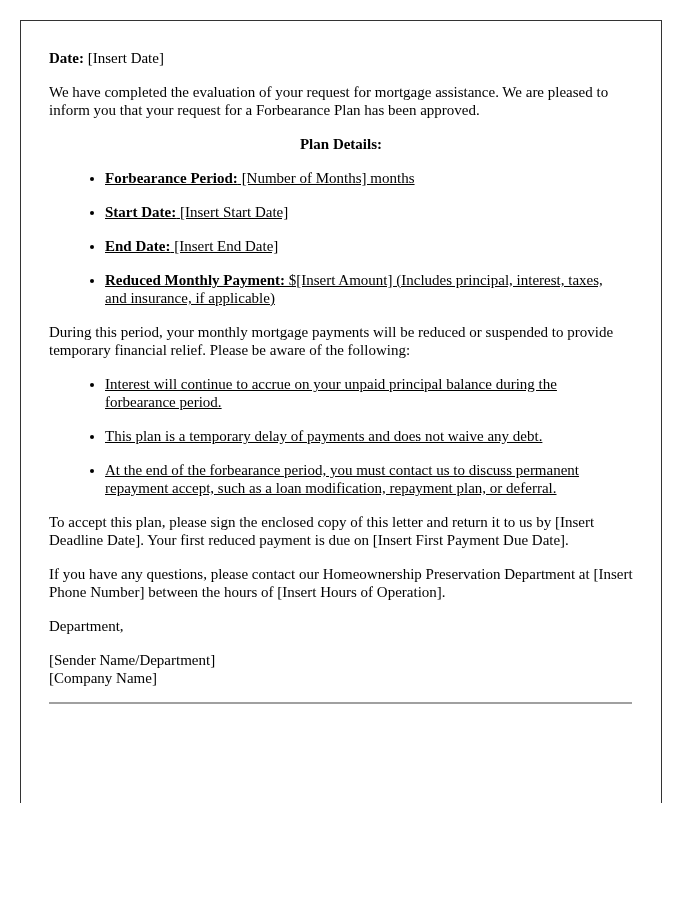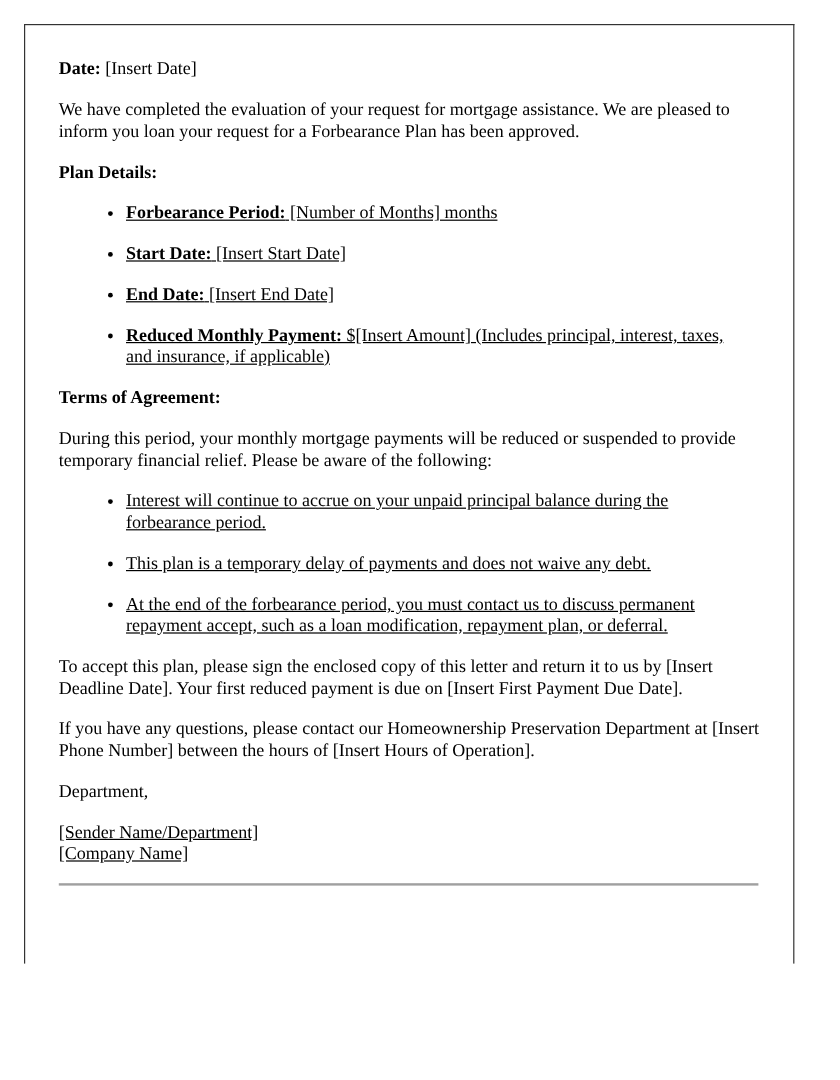--- a/index.html
+++ b/index.html
@@ -29,33 +29,33 @@
   }
   .letter-inner {
     width: 584px;
     padding-top: 28px;
   }
   p {
     margin: 0 0 16px 0;
   }
   .label {
     font-weight: bold;
+    text-align: center;
   }
   ul {
     margin: 0 0 16px 0;
     padding-left: 40px;
   }
   ul li {
     margin: 16px;
     padding: 0;
     text-decoration: underline;
   }
   .signature p {
     margin: 0;
-    text-decoration: underline;
   }
   .signature {
     margin-bottom: 15px;
   }
   hr {
     border: none;
     border-top: 2px solid #a0a0a0;
     margin: 0;
     width: 583px;
   }
@@ -64,32 +64,31 @@
 <body>
 
 <div class="letter">
   <div class="letter-inner">
 
     <p><span class="label">Date:</span><span> [Insert Date]</span></p>
 
 
 
 
-    <p>We have completed the evaluation of your request for mortgage assistance. We are pleased to inform you loan your request for a Forbearance Plan has been approved.</p>
+    <p>We have completed the evaluation of your request for mortgage assistance. We are pleased to inform you that your request for a Forbearance Plan has been approved.</p>
 
     <p class="label">Plan Details:</p>
 
     <ul>
       <li><span class="label">Forbearance Period:</span><span> [Number of Months] months</span></li>
       <li><span class="label">Start Date:</span><span> [Insert Start Date]</span></li>
       <li><span class="label">End Date:</span><span> [Insert End Date]</span></li>
       <li><span class="label">Reduced Monthly Payment:</span><span> $[Insert Amount] (Includes principal, interest, taxes, and insurance, if applicable)</span></li>
     </ul>
 
-    <p class="label">Terms of Agreement:</p>
 
     <p>During this period, your monthly mortgage payments will be reduced or suspended to provide temporary financial relief. Please be aware of the following:</p>
 
     <ul>
       <li>Interest will continue to accrue on your unpaid principal balance during the forbearance period.</li>
       <li>This plan is a temporary delay of payments and does not waive any debt.</li>
       <li>At the end of the forbearance period, you must contact us to discuss permanent repayment accept, such as a loan modification, repayment plan, or deferral.</li>
     </ul>
 
 

